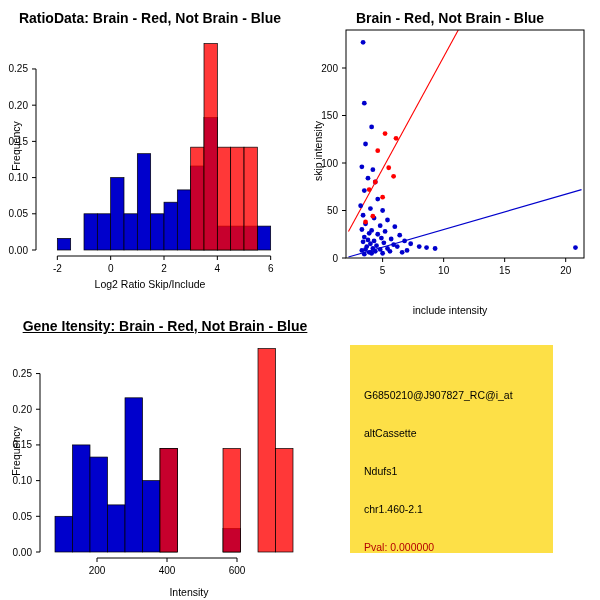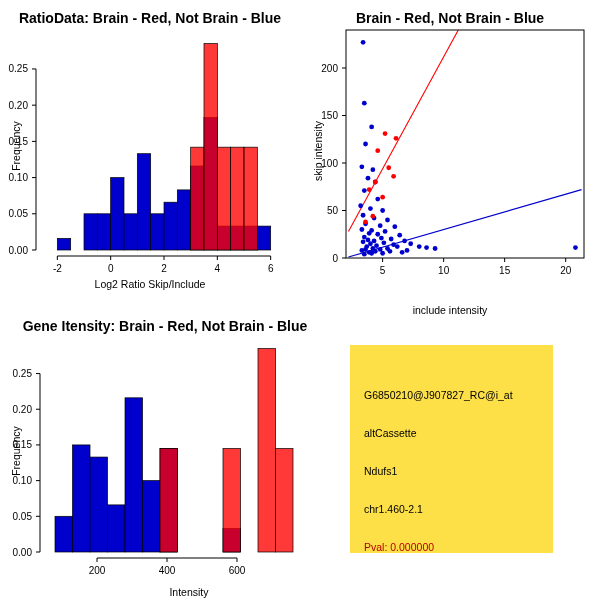--- a/index.html
+++ b/index.html
@@ -207,21 +207,21 @@
       <line x1="46" y1="163" x2="42" y2="163" stroke="#000" stroke-width="1"></line>
       <text x="38" y="166.5" text-anchor="end" font-family="&quot;Liberation Sans&quot;, sans-serif" font-size="10" fill="#000">100</text>
       <line x1="46" y1="115.5" x2="42" y2="115.5" stroke="#000" stroke-width="1"></line>
       <text x="38" y="119" text-anchor="end" font-family="&quot;Liberation Sans&quot;, sans-serif" font-size="10" fill="#000">150</text>
       <line x1="46" y1="68" x2="42" y2="68" stroke="#000" stroke-width="1"></line>
       <text x="38" y="71.5" text-anchor="end" font-family="&quot;Liberation Sans&quot;, sans-serif" font-size="10" fill="#000">200</text>
     </svg>
 </div>
 
 <div class="panel" id="panel-gene" style="left:0px; top:300px; width:340px; height:300px;">
-  <div class="panel-title" style="position:absolute; left:0; top:18px; width:330px; text-align:center;">Gene Itensity: Brain - Red, Not Brain - Blue</div>
+  <div class="panel-title" style="position:absolute; left:0; top:18px; width:330px; text-align:center;text-decoration:underline;">Gene Itensity: Brain - Red, Not Brain - Blue</div>
   <div class="axis-label" style="position:absolute; left:0; top:286px; width:300px;margin-left:39px;">Intensity</div>
   <div class="axis-label vertical" style="position:absolute; left:-24px; top:145px; width:80px;">Frequency</div>
   <svg id="svg-gene" width="340" height="300" style="position:absolute;left:0;top:0;">
       <rect x="55" y="216.31034482758622" width="17.5" height="35.68965517241378" fill="#0000cc" stroke="#000" stroke-width="0.7" fill-opacity="1"></rect>
       <rect x="72.5" y="144.9310344827586" width="17.5" height="107.0689655172414" fill="#0000cc" stroke="#000" stroke-width="0.7" fill-opacity="1"></rect>
       <rect x="90" y="157.0655172413793" width="17.5" height="94.9344827586207" fill="#0000cc" stroke="#000" stroke-width="0.7" fill-opacity="1"></rect>
       <rect x="107.5" y="204.88965517241377" width="17.5" height="47.11034482758623" fill="#0000cc" stroke="#000" stroke-width="0.7" fill-opacity="1"></rect>
       <rect x="125" y="97.8206896551724" width="17.5" height="154.1793103448276" fill="#0000cc" stroke="#000" stroke-width="0.7" fill-opacity="1"></rect>
       <rect x="142.5" y="180.6206896551724" width="17.5" height="71.37931034482759" fill="#0000cc" stroke="#000" stroke-width="0.7" fill-opacity="1"></rect>
       <rect x="160" y="148.5" width="17.5" height="103.5" fill="#0000cc" stroke="#000" stroke-width="0.7" fill-opacity="1"></rect>

